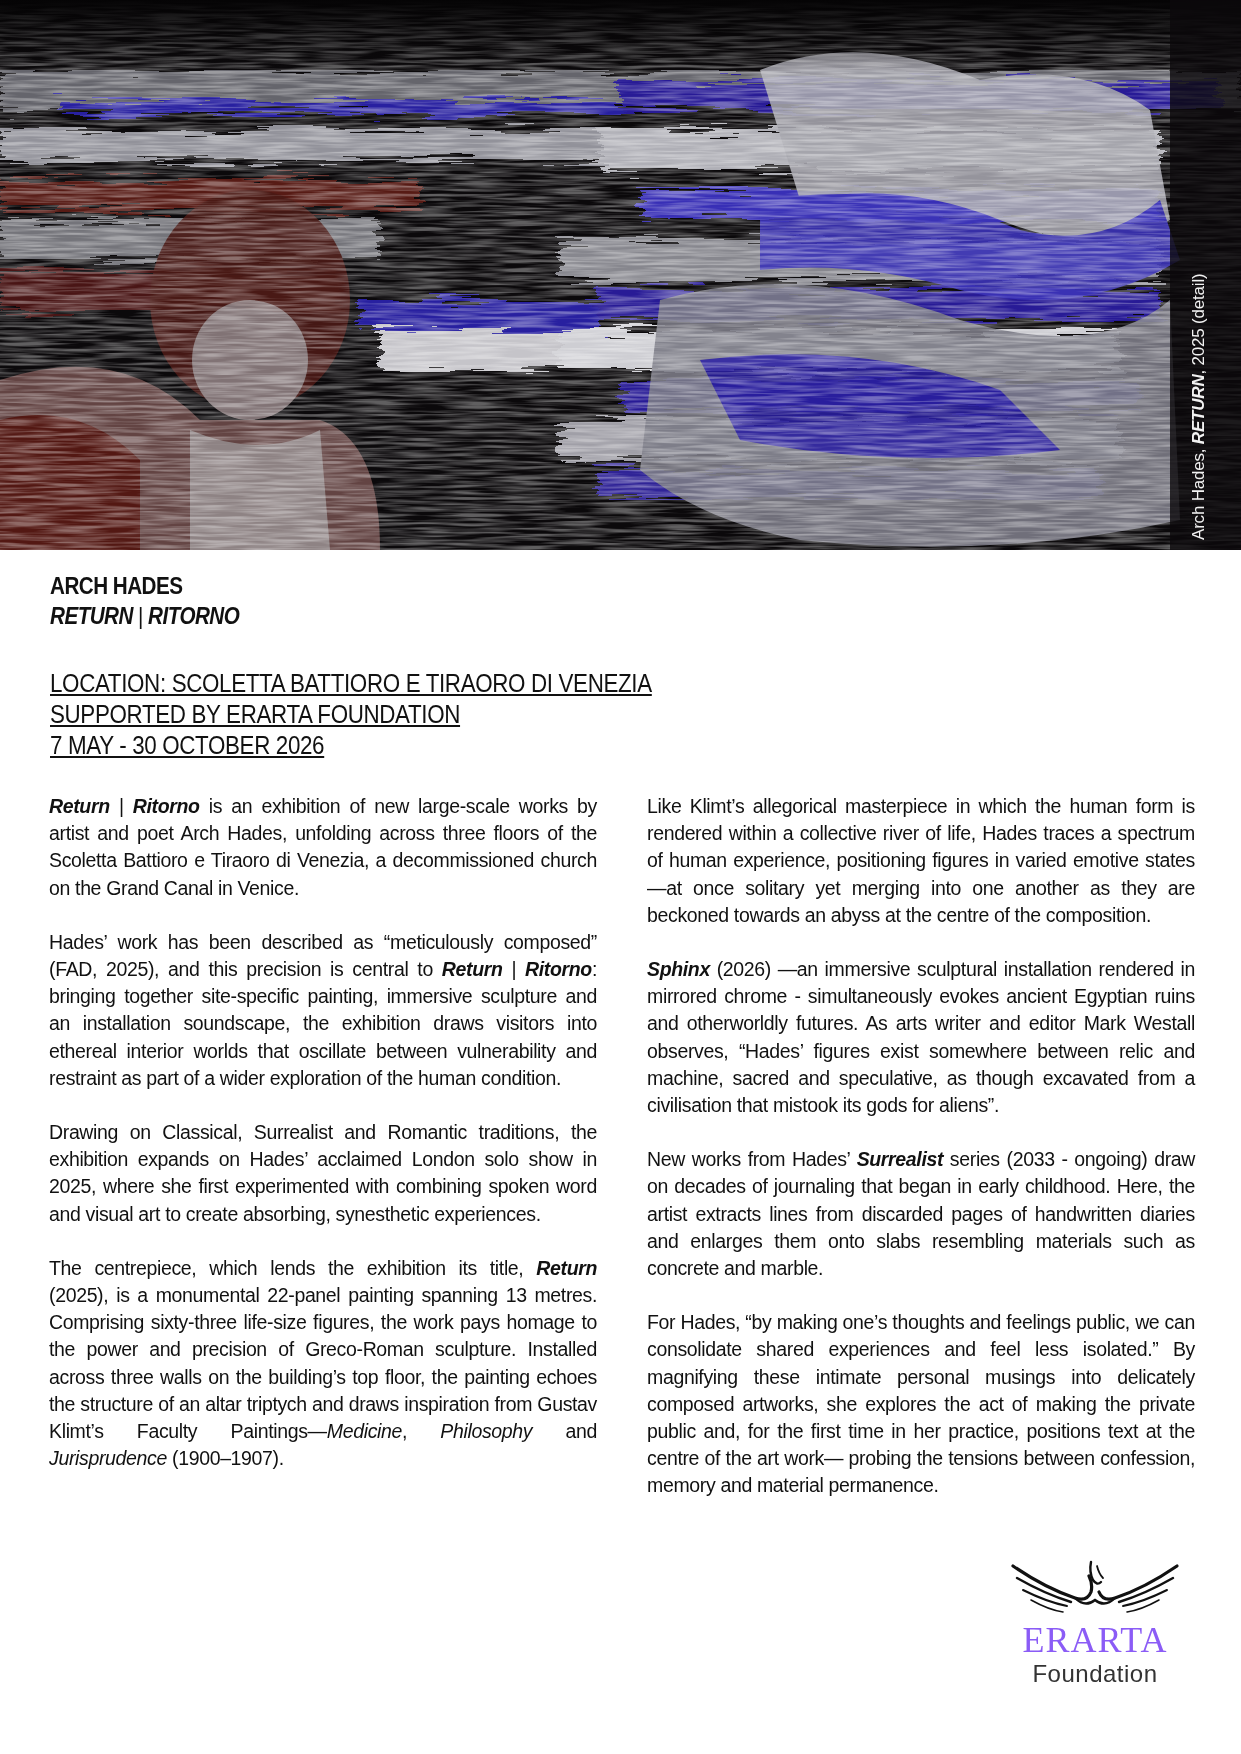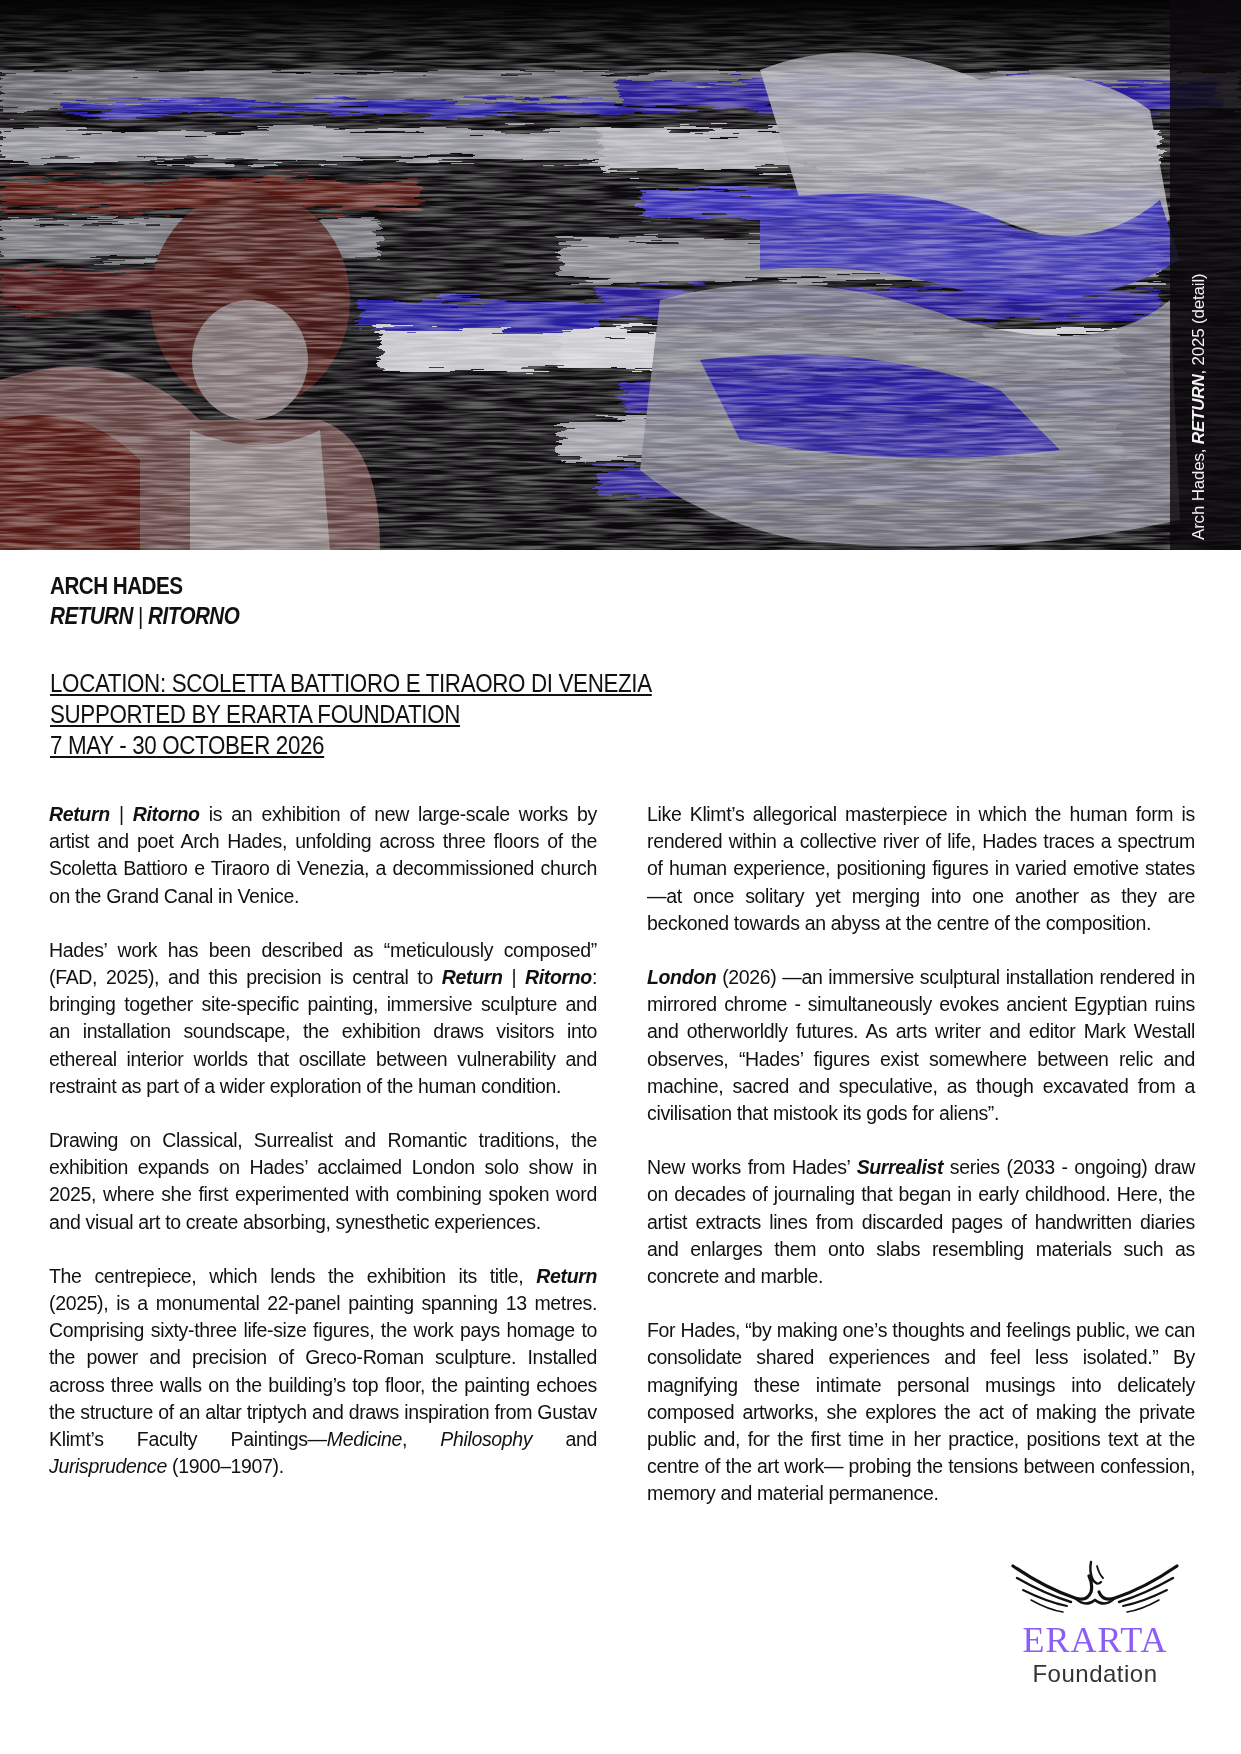--- a/index.html
+++ b/index.html
@@ -21,21 +21,21 @@
             transform: scaleX(0.86); transform-origin: left; }
   .title { font-size: 24px; font-weight: 700; font-style: italic; letter-spacing: -0.6px; line-height: 30px;
            transform: scaleX(0.86); transform-origin: left; }
   .title .sep { font-style: normal; font-weight: 400; margin: 0 6px; }
   .info { margin-top: 37px; text-decoration: underline; }
   .info div { font-size: 26px; line-height: 31px; letter-spacing: -0.4px; white-space: nowrap;
               transform: scaleX(0.86); transform-origin: left; }
 
   
   .col { position: absolute; top: 793px; width: 548px; font-size: 19.5px; line-height: 27.2px;
-         text-align: justify; letter-spacing: -0.35px; margin-top: 8px; }
+         text-align: justify; letter-spacing: -0.35px; }
   .col.left { left: 49px; }
   .col.right { left: 647px; }
   .col p { margin: 0 0 27px 0; }
   .col em { font-style: italic; }
   .col strong { font-style: italic; font-weight: 700; }
   .bar { font-style: normal; font-weight: 400; }
 
   
   .logo { position: absolute; left: 995px; top: 1558px; width: 200px; height: 140px; }
   .logo svg { position: absolute; left: 10px; top: 0; width: 180px; height: 62px; }
@@ -123,21 +123,21 @@
 
 <div class="col left">
   <p><strong>Return</strong><span class="bar"> | </span><strong>Ritorno</strong><span> is an exhibition of new large-scale works by artist and poet Arch Hades, unfolding across three floors of the Scoletta Battioro e Tiraoro di Venezia, a decommissioned church on the Grand Canal in Venice.</span></p>
   <p><span>Hades’ work has been described as “meticulously composed” (FAD, 2025), and this precision is central to </span><strong>Return</strong><span class="bar"> | </span><strong>Ritorno</strong><span>: bringing together site-specific painting, immersive sculpture and an installation soundscape, the exhibition draws visitors into ethereal interior worlds that oscillate between vulnerability and restraint as part of a wider exploration of the human condition.</span></p>
   <p>Drawing on Classical, Surrealist and Romantic traditions, the exhibition expands on Hades’ acclaimed London solo show in 2025, where she first experimented with combining spoken word and visual art to create absorbing, synesthetic experiences.</p>
   <p><span>The centrepiece, which lends the exhibition its title, </span><strong>Return</strong><span> (2025), is a monumental 22-panel painting spanning 13 metres. Comprising sixty-three life-size figures, the work pays homage to the power and precision of Greco-Roman sculpture. Installed across three walls on the building’s top floor, the painting echoes the structure of an altar triptych and draws inspiration from Gustav Klimt’s Faculty Paintings—</span><em>Medicine</em><span>, </span><em>Philosophy</em><span> and </span><em>Jurisprudence</em><span> (1900–1907).</span></p>
 </div>
 
 <div class="col right">
   <p>Like Klimt’s allegorical masterpiece in which the human form is rendered within a collective river of life, Hades traces a spectrum of human experience, positioning figures in varied emotive states—at once solitary yet merging into one another as they are beckoned towards an abyss at the centre of the composition.</p>
-  <p><strong>London</strong><span> (2026) —an immersive sculptural installation rendered in mirrored chrome - simultaneously evokes ancient Egyptian ruins and otherworldly futures. As arts writer and editor Mark Westall observes, “Hades’ figures exist somewhere between relic and machine, sacred and speculative, as though excavated from a civilisation that mistook its gods for aliens”.</span></p>
+  <p><strong>Sphinx</strong><span> (2026) —an immersive sculptural installation rendered in mirrored chrome - simultaneously evokes ancient Egyptian ruins and otherworldly futures. As arts writer and editor Mark Westall observes, “Hades’ figures exist somewhere between relic and machine, sacred and speculative, as though excavated from a civilisation that mistook its gods for aliens”.</span></p>
   <p><span>New works from Hades’ </span><strong>Surrealist</strong><span> series (2033 - ongoing) draw on decades of journaling that began in early childhood. Here, the artist extracts lines from discarded pages of handwritten diaries and enlarges them onto slabs resembling materials such as concrete and marble.</span></p>
   <p>For Hades, “by making one’s thoughts and feelings public, we can consolidate shared experiences and feel less isolated.” By magnifying these intimate personal musings into delicately composed artworks, she explores the act of making the private public and, for the first time in her practice, positions text at the centre of the art work— probing the tensions between confession, memory and material permanence.</p>
 </div>
 
 <div class="logo">
   <svg viewBox="0 0 180 62">
     <g fill="none" stroke="#111" stroke-linecap="round">
       <path d="M8 8 Q40 30 70 40 Q82 44 86 34 Q88 26 84 18" stroke-width="3.2"></path>
       <path d="M12 20 Q40 36 66 44" stroke-width="2.4"></path>
       <path d="M18 32 Q42 44 62 48" stroke-width="2"></path>

